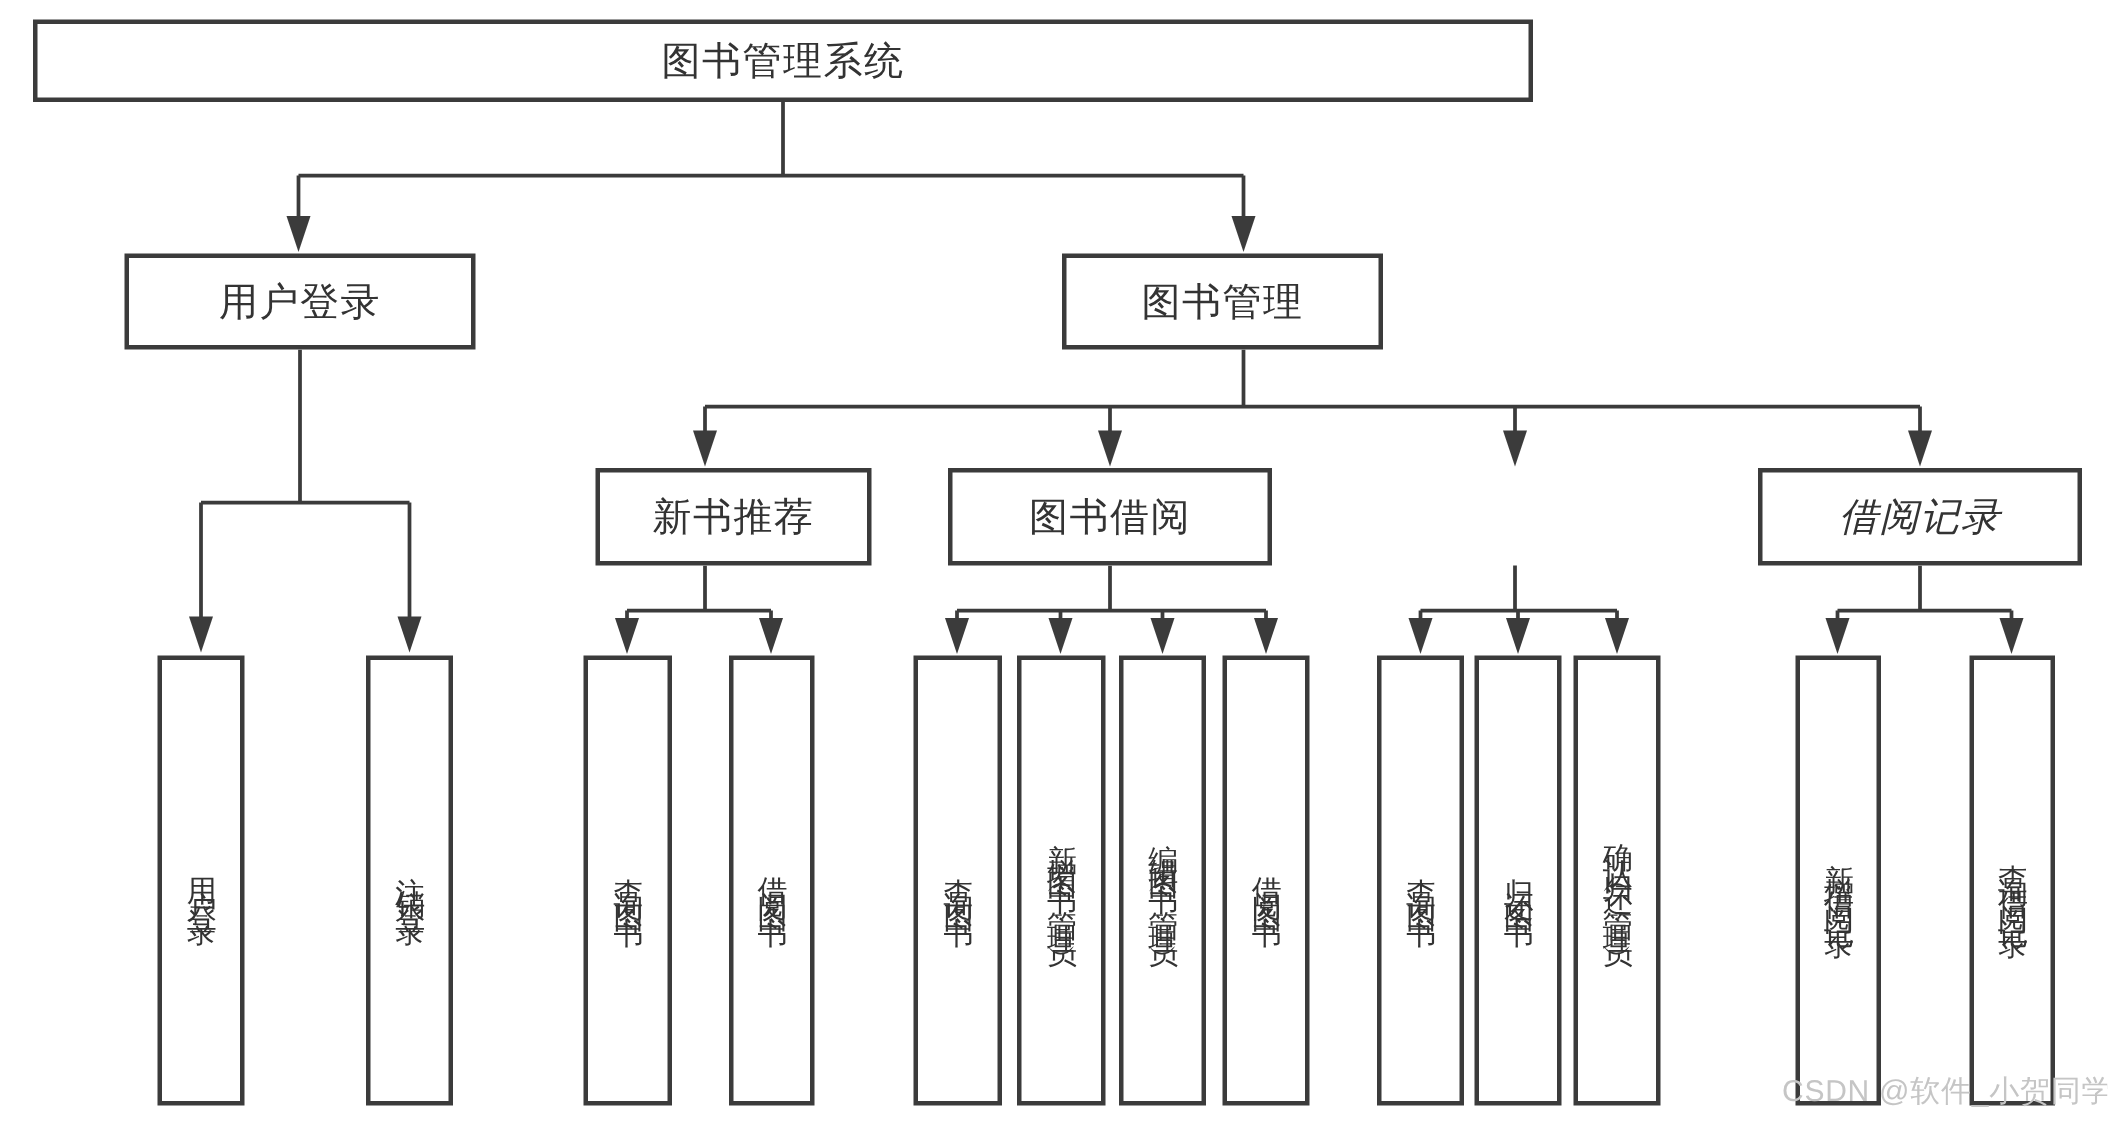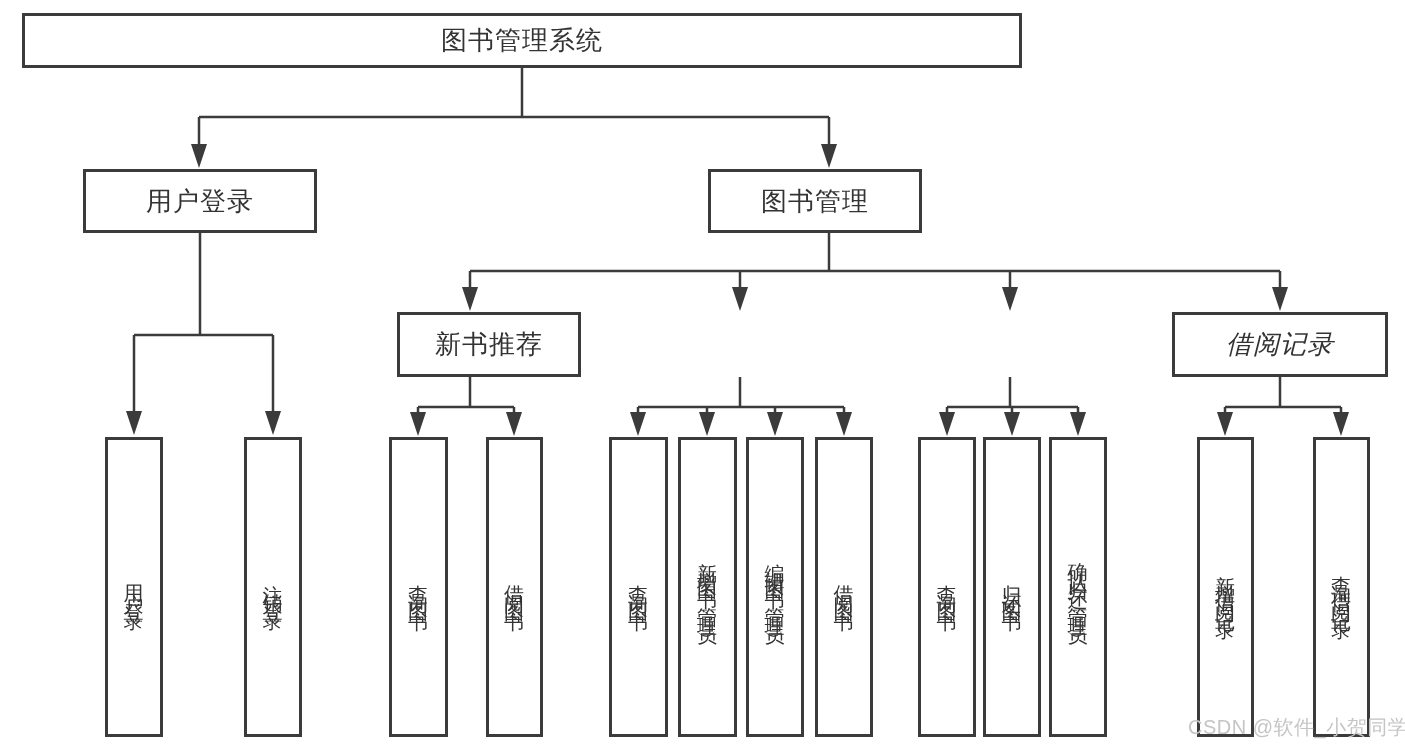--- a/index.html
+++ b/index.html
@@ -127,20 +127,21 @@
       <polygon points="1333,412 1349,412 1341,436"></polygon>
     </g>
   </svg>
 
   <div class="box" style="left:22px;top:13px;width:1000px;height:55px;">图书管理系统</div>
 
   <div class="box" style="left:83px;top:169px;width:234px;height:64px;">用户登录</div>
   <div class="box" style="left:708px;top:169px;width:214px;height:64px;">图书管理</div>
 
   <div class="box" style="left:382px;top:312px;width:184px;height:65px;margin-left:15px;">新书推荐</div>
+  <div class="box" style="left:632px;top:312px;width:216px;height:65px;">图书借阅</div>
   <div class="box" style="left:1172px;top:312px;width:216px;height:65px;font-style:italic;">借阅记录</div>
 
   <div class="box leaf" style="left:105px;top:437px;width:58px;height:300px;">用户登录</div>
   <div class="box leaf" style="left:244px;top:437px;width:58px;height:300px;">注销登录</div>
 
   <div class="box leaf" style="left:389px;top:437px;width:59px;height:300px;">查询图书</div>
   <div class="box leaf" style="left:486px;top:437px;width:57px;height:300px;">借阅图书</div>
 
   <div class="box leaf" style="left:609px;top:437px;width:59px;height:300px;">查询图书</div>
   <div class="box leaf" style="left:678px;top:437px;width:59px;height:300px;">新增图书（管理员）</div>

